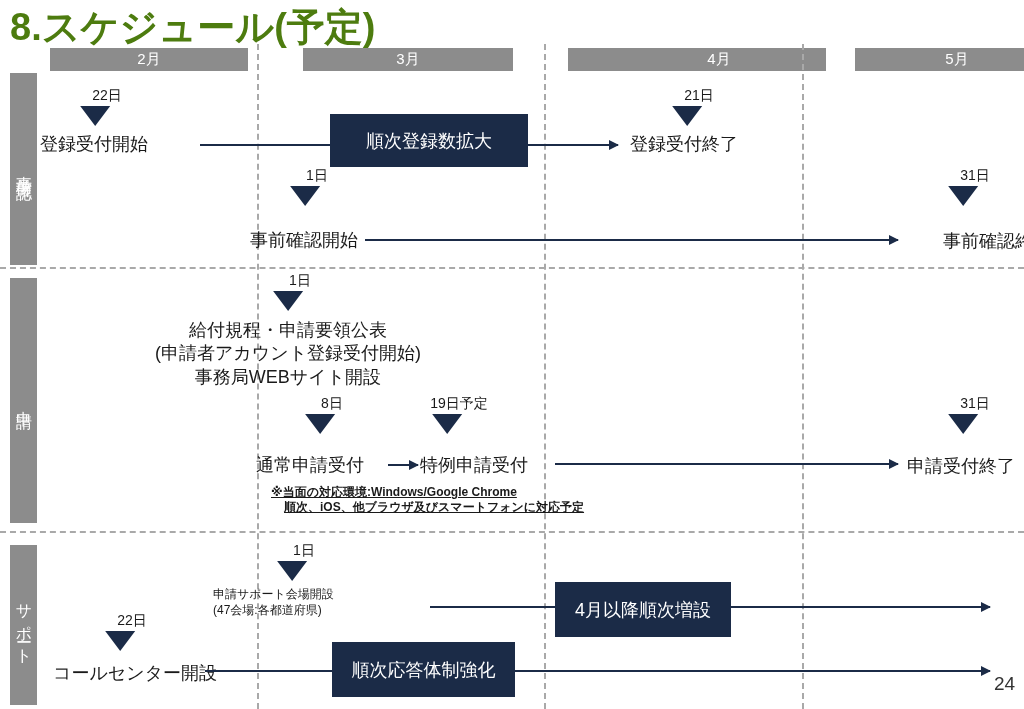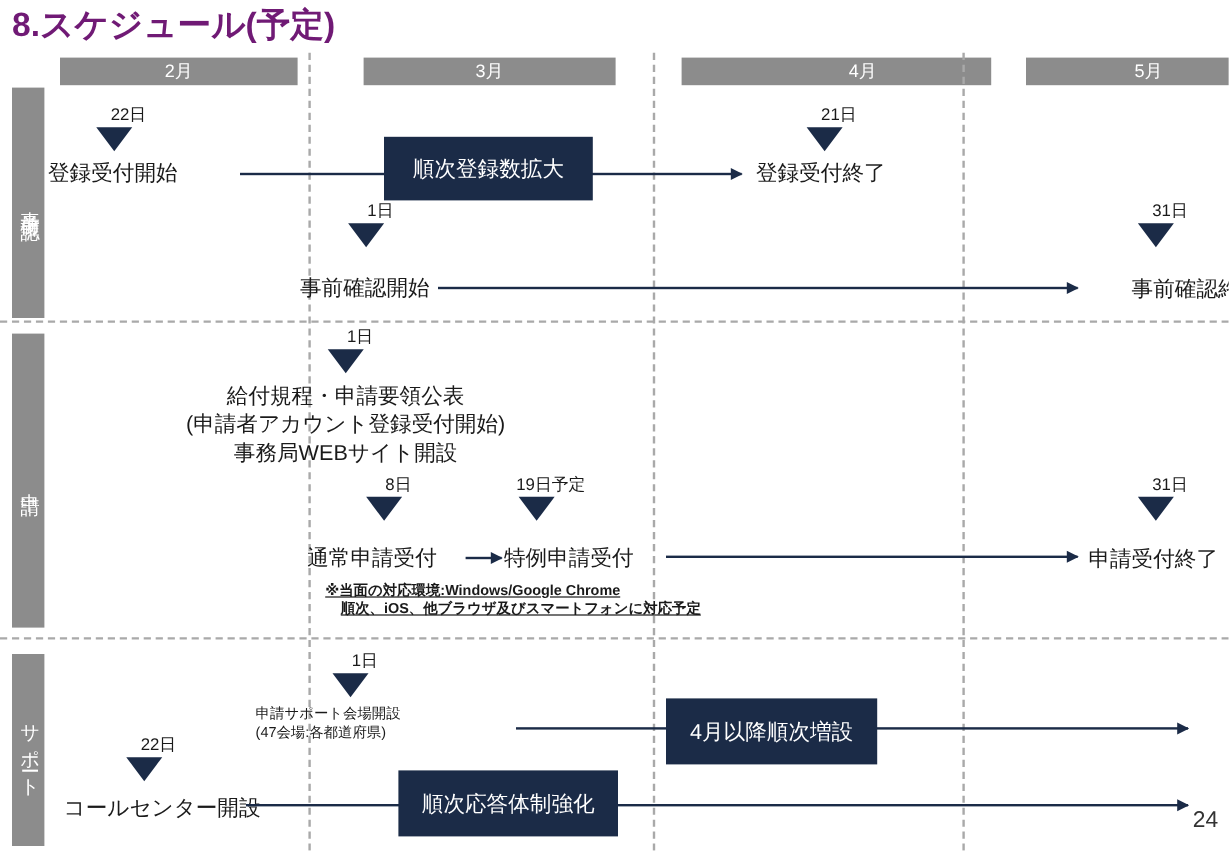--- a/index.html
+++ b/index.html
@@ -6,21 +6,21 @@
     --navy:#1b2b47;
     --bar-gray:#8c8c8c;
     --dash-gray:#a9a9a9;
     --ink:#1a1a1a;
   }
   html,body{margin:0;padding:0;background:#fff;}
   .canvas{
     position:relative;width:1024px;height:709px;overflow:hidden;background:#fff;
     font-family:"Liberation Sans","DejaVu Sans",sans-serif;color:var(--ink);
   }
-  .title{position:absolute;left:10px;top:2px;font-size:28px;font-weight:bold;color:#701a75;white-space:nowrap;}
+  .title{position:absolute;left:10px;top:2px;font-size:38px;font-weight:bold;color:#4d7c0f;white-space:nowrap;}
   .monthbar{position:absolute;top:48px;height:23px;background:var(--bar-gray);color:#fff;
     display:flex;align-items:center;justify-content:center;font-size:15px;}
   .vline{position:absolute;top:44px;height:665px;width:0;border-left:2px dashed var(--dash-gray);}
   .hsep{position:absolute;left:0;width:1024px;height:0;border-top:2px dashed var(--dash-gray);}
   .sidebar{position:absolute;left:10px;width:27px;background:var(--bar-gray);color:#fff;
     display:flex;align-items:center;justify-content:center;
     writing-mode:vertical-rl;text-orientation:mixed;font-size:16px;letter-spacing:3px;}
   .marker{position:absolute;transform:translateX(-50%);display:flex;flex-direction:column;align-items:center;}
   .marker .date{font-size:14px;line-height:1.2;white-space:nowrap;color:var(--ink);margin-left:24px;}
   .tri{width:0;height:0;border-left:15px solid transparent;border-right:15px solid transparent;
@@ -61,21 +61,21 @@
   <div class="sidebar" style="top:278px;height:245px;">申請</div>
   <div class="sidebar" style="top:545px;height:160px;">サポート</div>
 
   <div class="marker" style="left:95px;top:87px;">
     <span class="date">22日</span>
     <span class="tri"></span>
   </div>
   <div class="evt-label" style="left:40px;top:132px;">登録受付開始</div>
 
   <div class="arrow head" style="left:200px;top:144px;width:418px;"></div>
-  <div class="navybox" style="left:320px;top:114px;width:174px;height:53px;">順次登録数拡大</div>
+  <div class="navybox" style="left:330px;top:114px;width:198px;height:53px;">順次登録数拡大</div>
 
   <div class="marker" style="left:687px;top:87px;">
     <span class="date">21日</span>
     <span class="tri"></span>
   </div>
   <div class="evt-label" style="left:630px;top:132px;">登録受付終了</div>
 
   <div class="marker" style="left:305px;top:167px;">
     <span class="date">1日</span>
     <span class="tri"></span>

